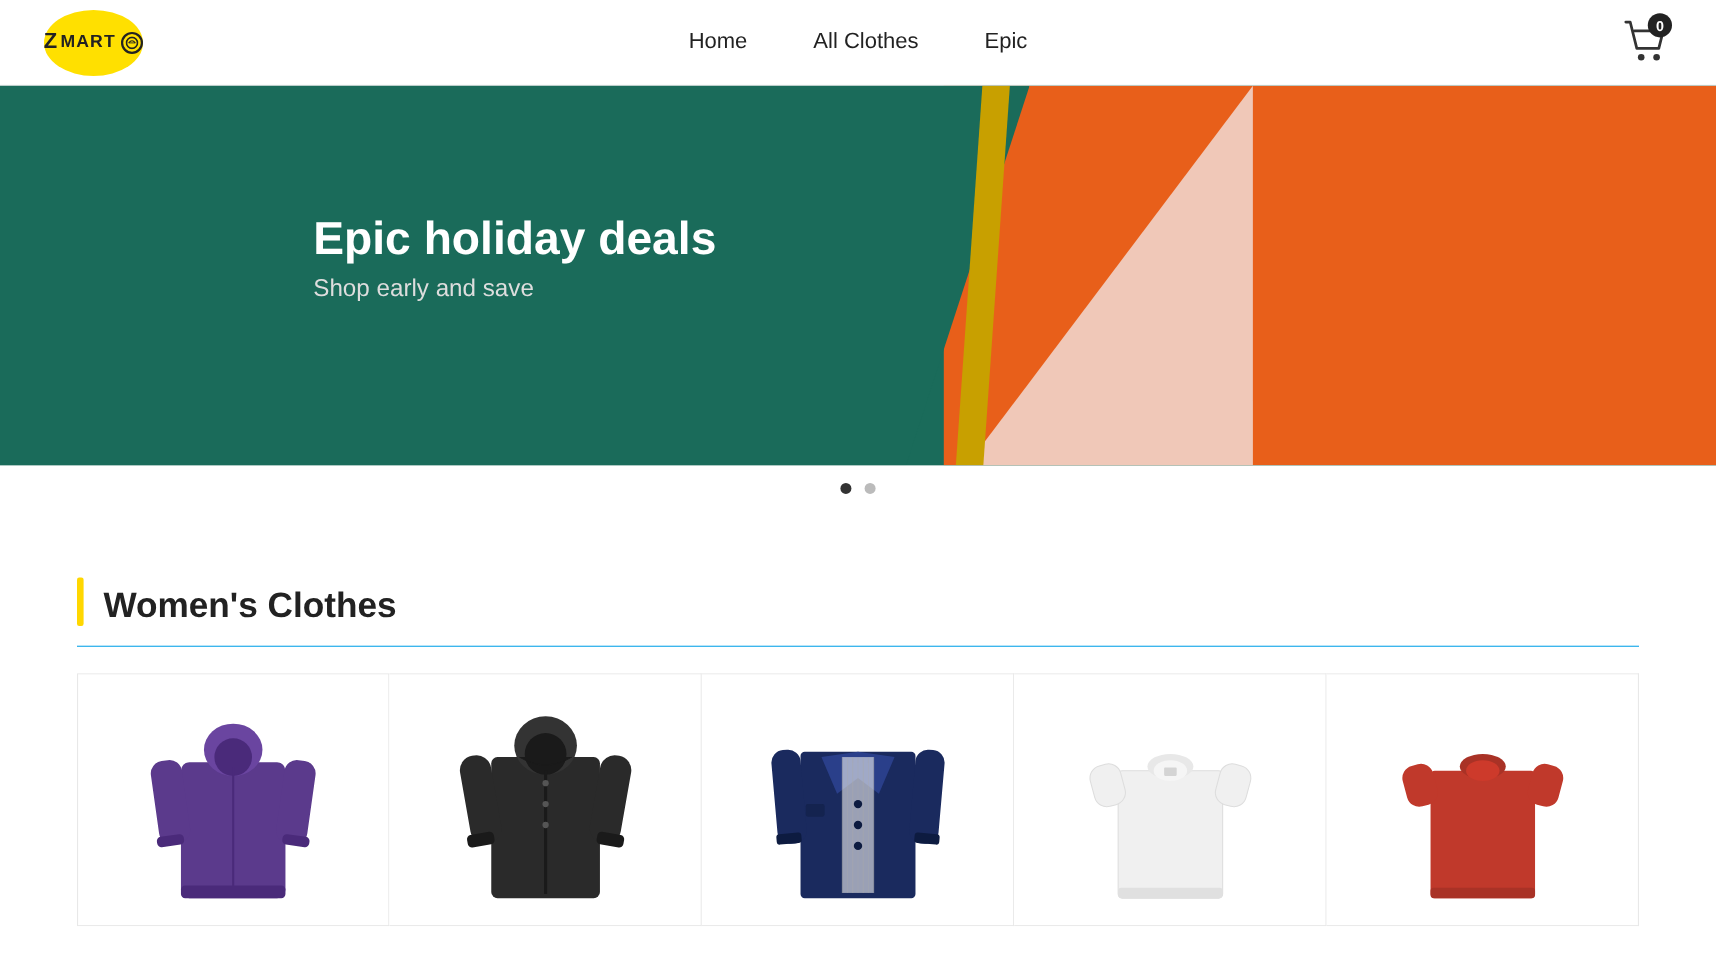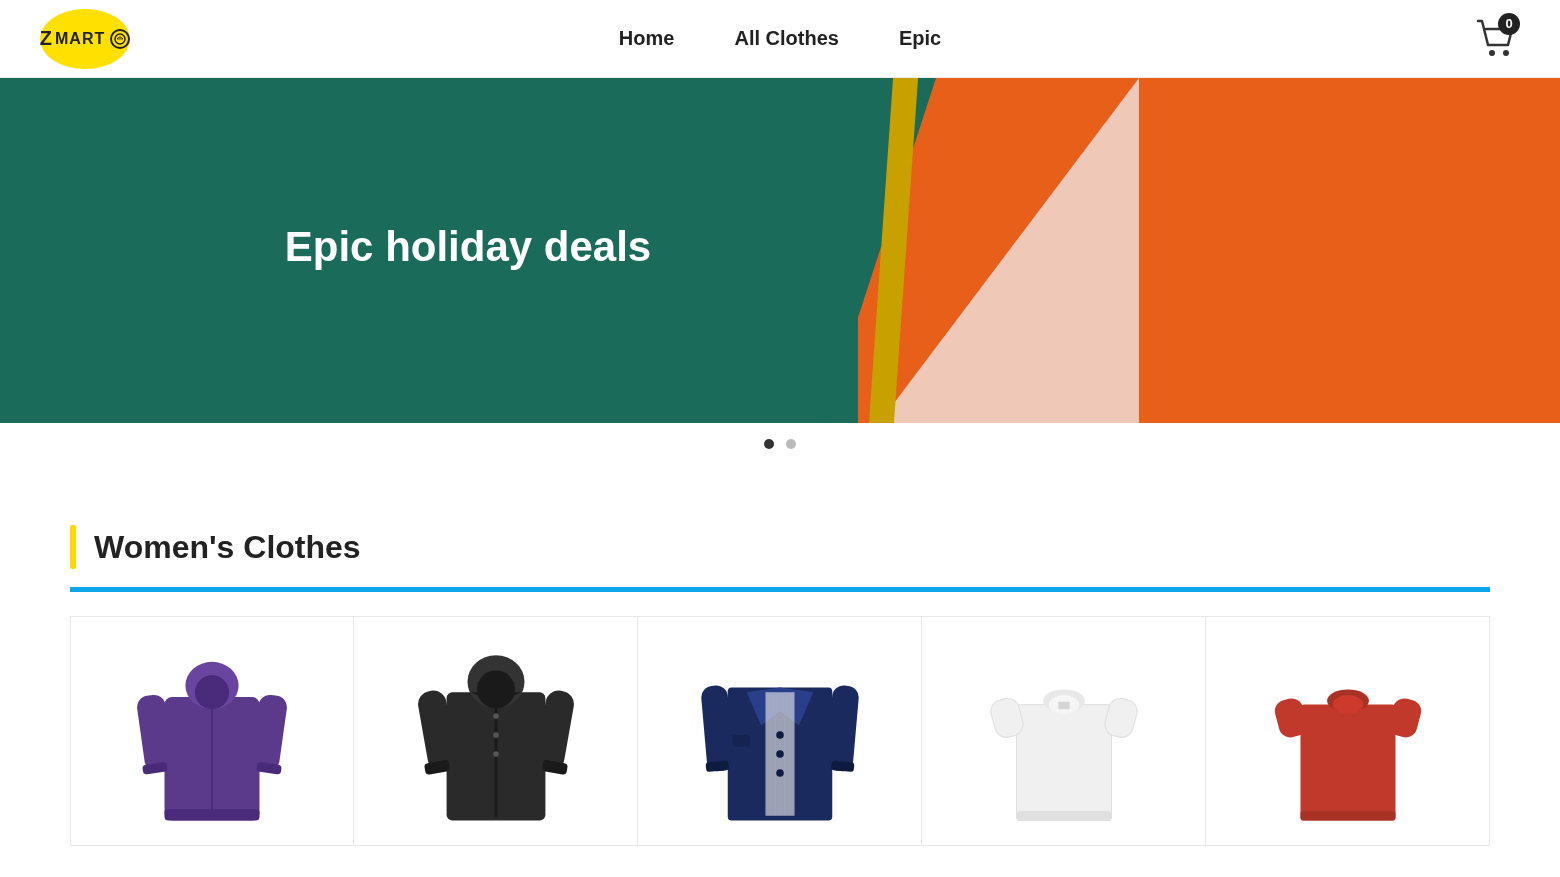--- a/index.html
+++ b/index.html
@@ -53,21 +53,21 @@
       align-items: center;
       gap: 60px;
       position: absolute;
       left: 50%;
       transform: translateX(-50%);
     }
     nav a {
       text-decoration: none;
       color: #222;
       font-size: 20px;
-      font-weight: 700;
+      font-weight: 400;
     }
     .cart-icon-wrapper {
       position: relative;
       cursor: pointer;
     }
     .cart-svg {
       width: 48px;
       height: 48px;
     }
     .cart-badge {
@@ -130,24 +130,24 @@
     .dot.active {
       background: #333;
     }
 
     
     .section {
       padding: 30px 70px 0 70px;
     }
     .section-header {
       display: flex;
-      align-items: center;
+      align-items: flex-end;
       gap: 0;
       margin-bottom: 24px;
-      border-bottom: 5px solid #0ea5e9;
+      border-bottom: 1px solid #0ea5e9;
       padding-bottom: 18px;
     }
     .section-bar {
       width: 6px;
       height: 44px;
       background: #FFD700;
       border-radius: 2px;
       margin-right: 18px;
       flex-shrink: 0;
     }
@@ -232,22 +232,23 @@
   <div style="position:absolute;left:0;top:0;width:100%;height:100%;background:#1a6b5a;z-index:1;"></div>
 
   <div style="position:absolute;right:0;top:0;width:45%;height:100%;background:#e85f1a;z-index:2;"></div>
 
   <div style="position:absolute;bottom:0;right:27%;width:0;height:0;border-left:260px solid transparent;border-bottom:345px solid #f0c8b8;z-index:3;"></div>
 
   <div style="position:absolute;left:56.5%;top:0;width:25px;height:100%;background:#c8a000;transform:skewX(-4deg);z-index:5;"></div>
 
   <div style="position:absolute;left:0;top:0;width:60%;height:100%;background:#1a6b5a;clip-path:polygon(0 0, 100% 0, 88% 100%, 0 100%);z-index:4;"></div>
 
-  <div class="banner-text" style="left:30%;top:45%;margin-top:14px;">
+  <div class="banner-text" style="left:30%;top:45%;">
     <div class="banner-title">Epic holiday deals</div>
+    <div class="banner-subtitle">Shop early and save</div>
   </div>
 </div>
 
 <div class="carousel-dots">
   <div class="dot active"></div>
   <div class="dot"></div>
 </div>
 
 <div style="height: 30px;"></div>
 

